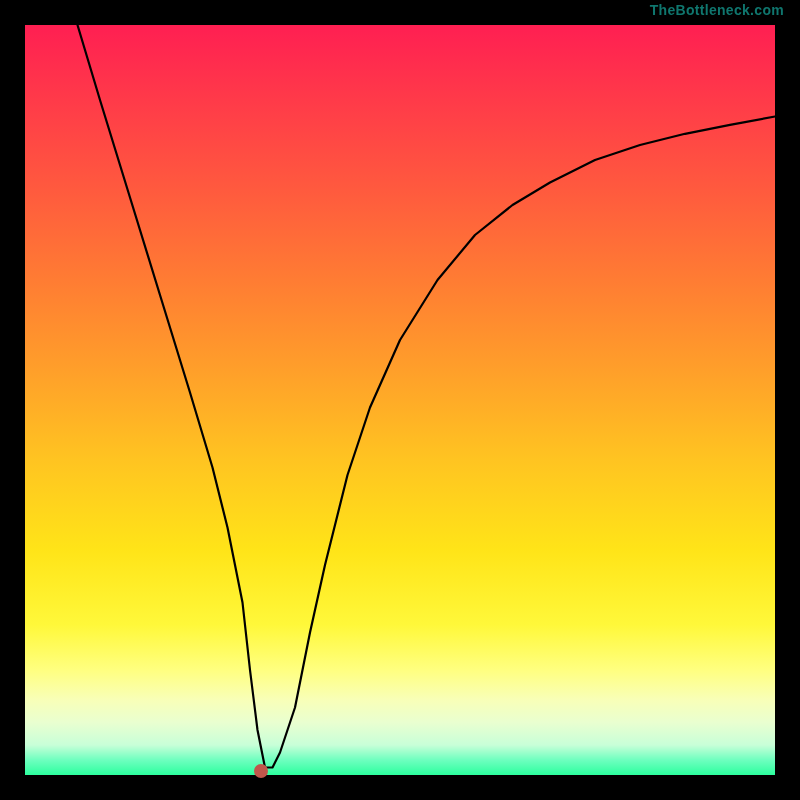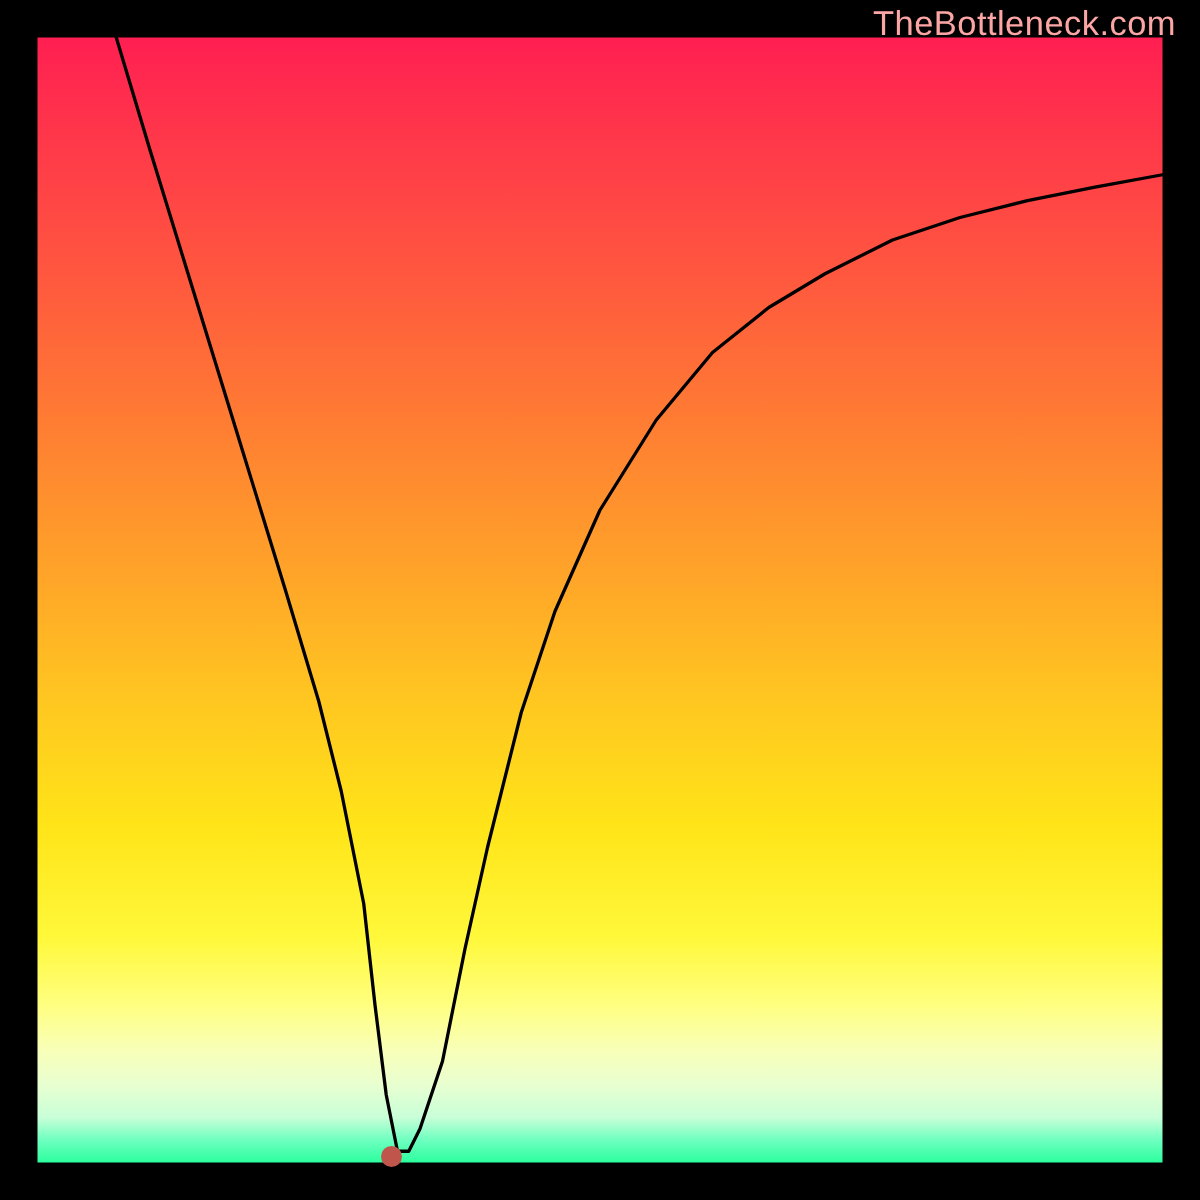--- a/index.html
+++ b/index.html
@@ -8,23 +8,23 @@
     width: 800px;
     height: 800px;
     background: #000;
     font-family: Arial, Helvetica, sans-serif;
     overflow: hidden;
   }
   .watermark {
     position: absolute;
     top: 2px;
     right: 16px;
-    color: #fca5a5;
-    font-size: 23px;
-    font-weight: 400;
+    color: #0f766e;
+    font-size: 14px;
+    font-weight: 700;
     letter-spacing: 0.3px;
     z-index: 20;
   }
   .plot-area {
     position: absolute;
     left: 25px;
     top: 25px;
     width: 750px;
     height: 750px;
     overflow: visible;

